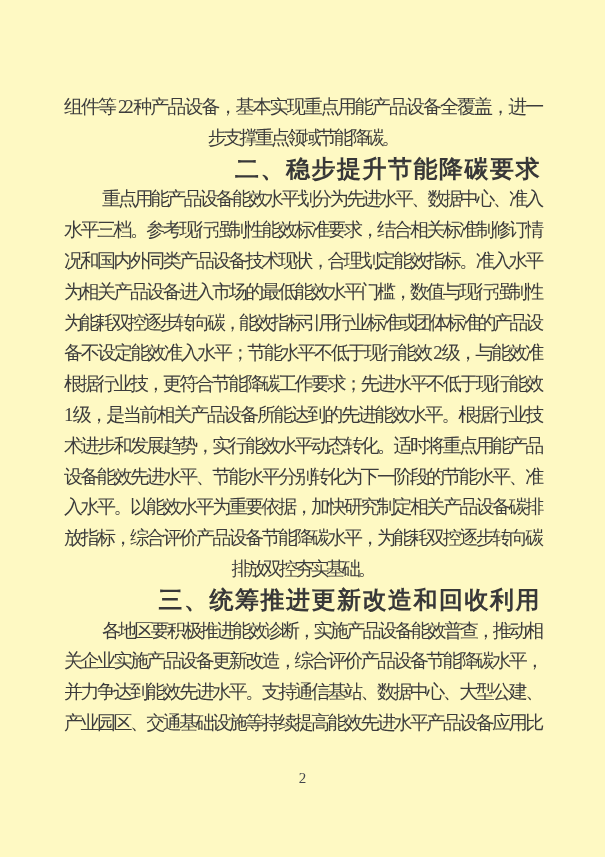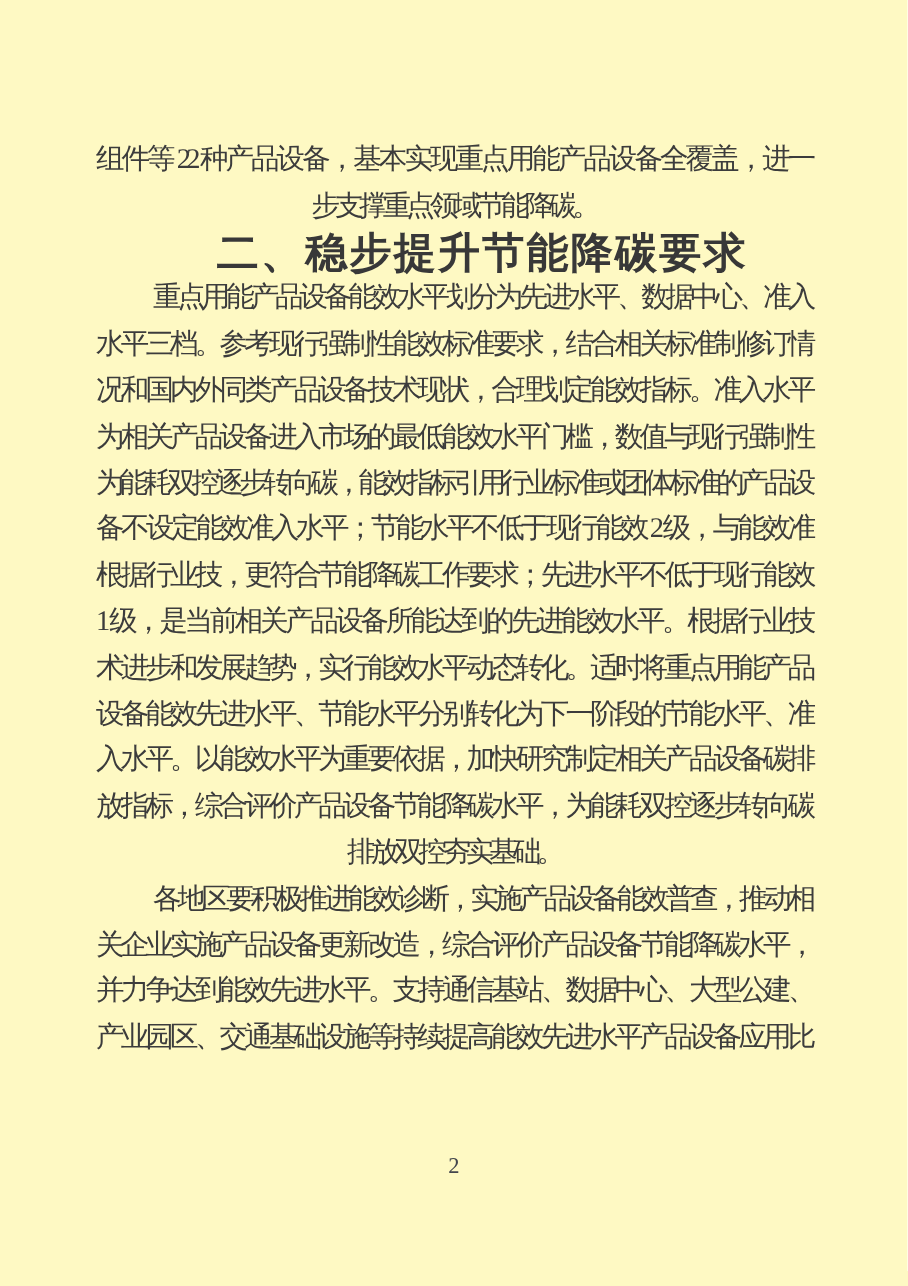--- a/index.html
+++ b/index.html
@@ -44,24 +44,24 @@
     text-indent: 38px;
   }
   
   .line.last {
     text-align: center;
   }
   
   .line.heading {
     font-family: "Liberation Sans", "DejaVu Sans", sans-serif;
     font-weight: bold;
-    font-size: 28px;
+    font-size: 24px;
     letter-spacing: 1.5px;
     padding-left: 38px;
-    text-align: center;
+    text-align: right;
     color: #383838;
   }
   .page-number {
     position: absolute;
     left: 64px;
     width: 477px;
     top: 770px;
     text-align: center;
     font-size: 15px;
     letter-spacing: 0;
@@ -83,19 +83,20 @@
       <div class="line full">为相关产品设备进入市场的最低能效水平门槛，数值与现行强制性</div>
       <div class="line full">为能耗双控逐步转向碳，能效指标引用行业标准或团体标准的产品设</div>
       <div class="line full">备不设定能效准入水平；节能水平不低于现行能效 2 级，与能效准</div>
       <div class="line full">根据行业技，更符合节能降碳工作要求；先进水平不低于现行能效</div>
       <div class="line full">1 级，是当前相关产品设备所能达到的先进能效水平。根据行业技</div>
       <div class="line full">术进步和发展趋势，实行能效水平动态转化。适时将重点用能产品</div>
       <div class="line full">设备能效先进水平、节能水平分别转化为下一阶段的节能水平、准</div>
       <div class="line full">入水平。以能效水平为重要依据，加快研究制定相关产品设备碳排</div>
       <div class="line full">放指标，综合评价产品设备节能降碳水平，为能耗双控逐步转向碳</div>
       <div class="line last">排放双控夯实基础。</div>
+      <div class="line heading">三、统筹推进更新改造和回收利用</div>
       <div class="line first">各地区要积极推进能效诊断，实施产品设备能效普查，推动相</div>
       <div class="line full">关企业实施产品设备更新改造，综合评价产品设备节能降碳水平，</div>
       <div class="line full">并力争达到能效先进水平。支持通信基站、数据中心、大型公建、</div>
       <div class="line full">产业园区、交通基础设施等持续提高能效先进水平产品设备应用比</div>
     </div>
   <div class="page-number">2</div>
 </div>
 
 </body></html>

